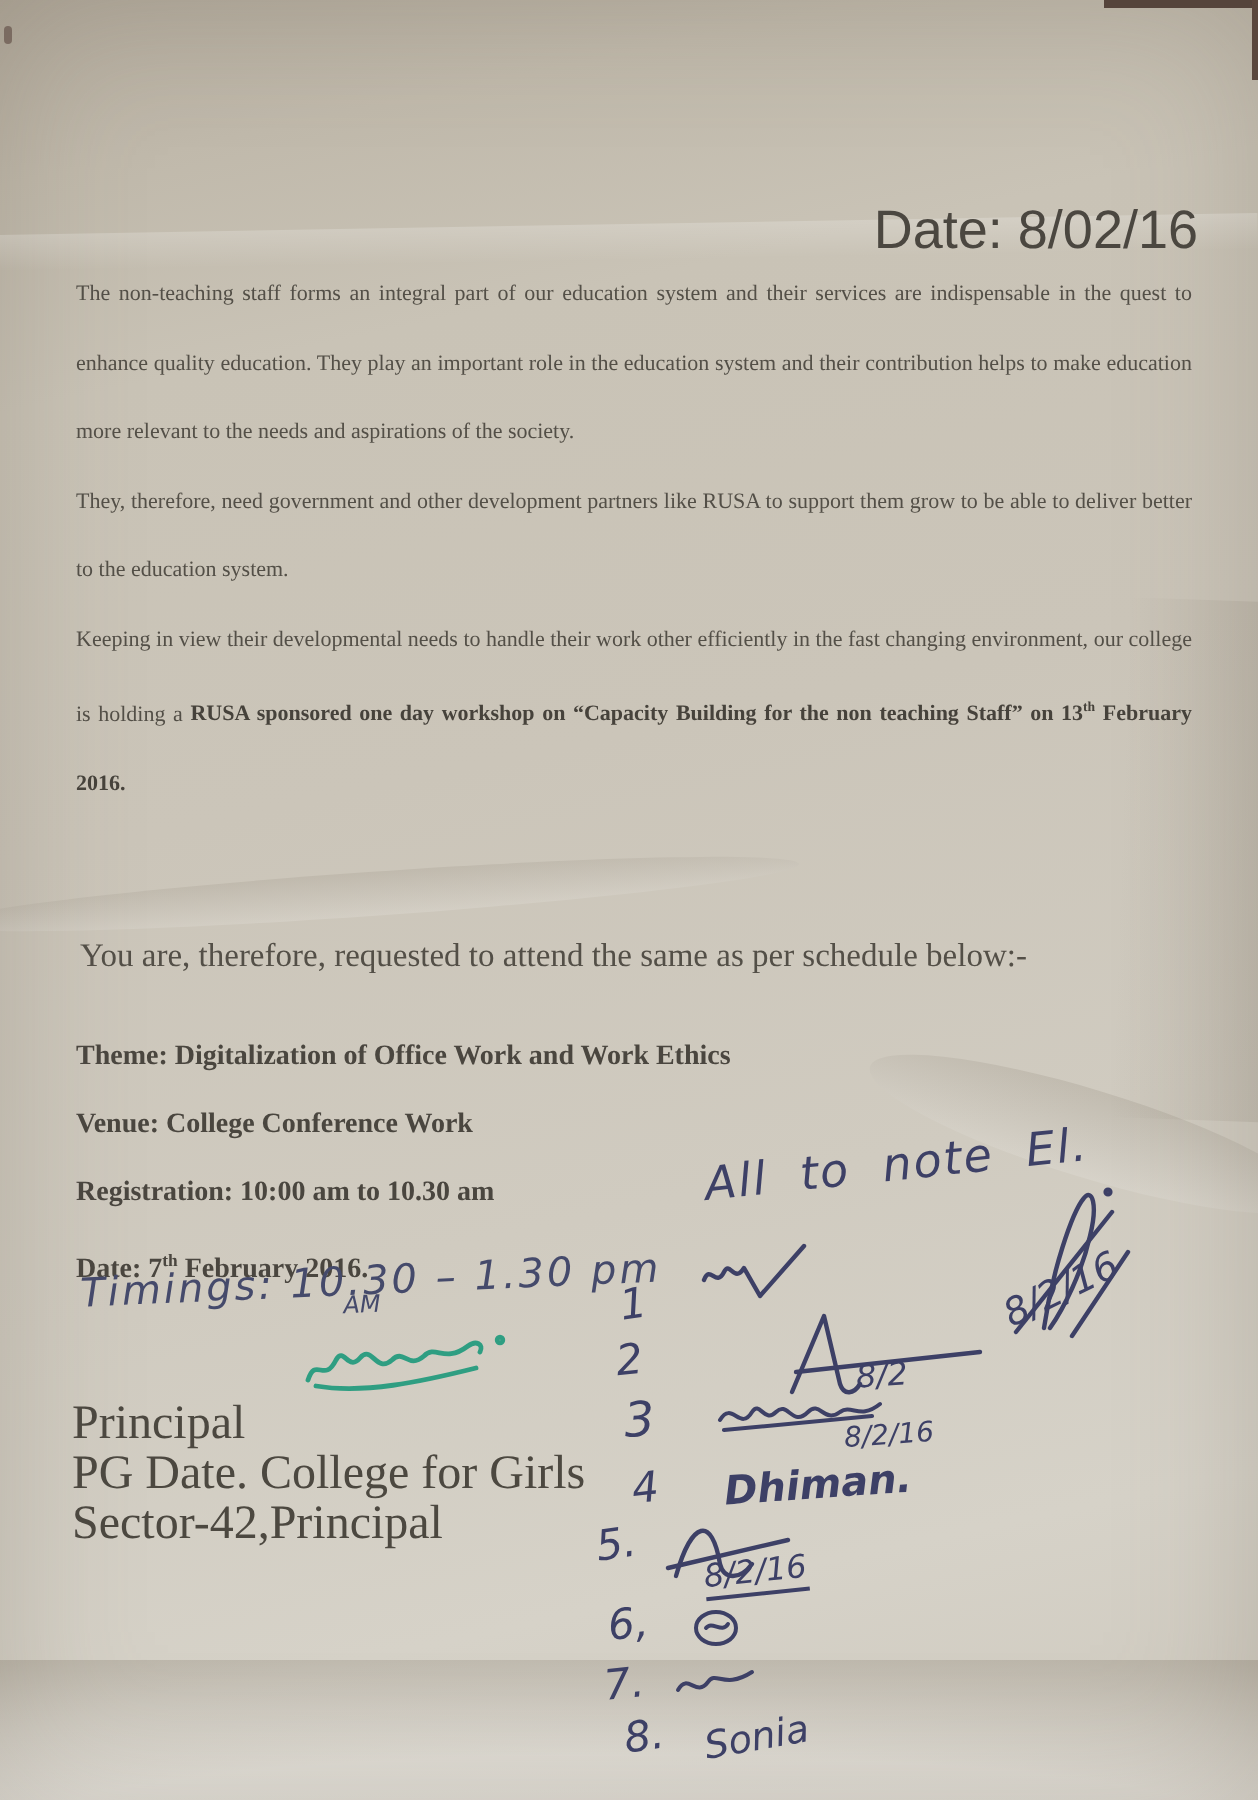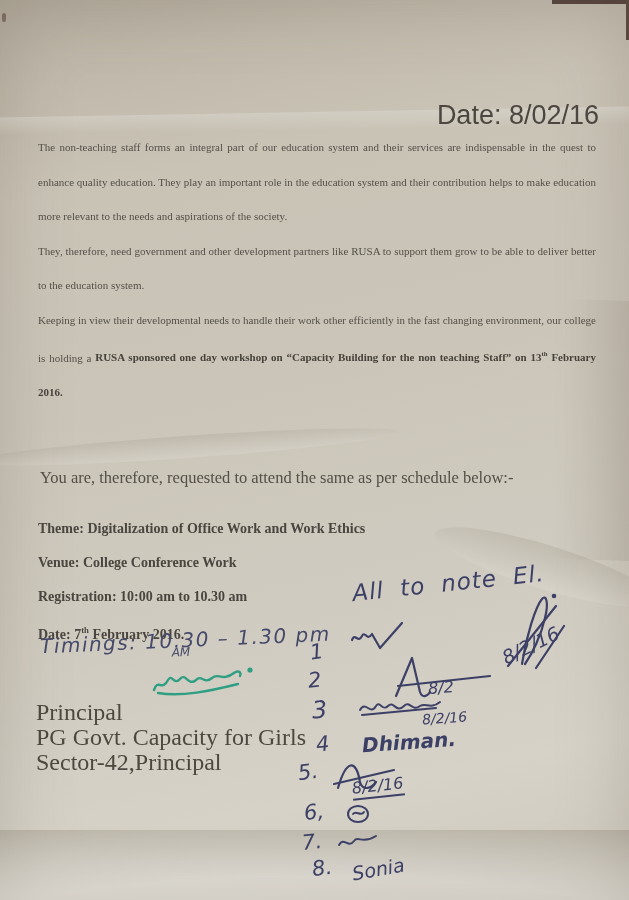--- a/index.html
+++ b/index.html
@@ -86,21 +86,21 @@
   </div>
 
   <svg class="sig" style="top:664px;left:148px;" width="110" height="36" viewBox="0 0 110 36">
     <path class="green" stroke-width="2.4" d="M6,26 C10,14 14,28 20,16 C24,9 26,22 32,15 C38,8 40,23 48,16 C54,10 56,21 64,14 C70,8 74,18 86,9 C90,6 94,8 92,12"></path>
     <path class="green" stroke-width="2.4" d="M10,29 C34,33 62,27 90,20"></path>
     <circle class="green" stroke-width="2.4" cx="102" cy="6" r="1.4"></circle>
   </svg>
 
   <div class="signatory">
     <div>Principal</div>
-    <div>PG Govt. Capacity for Girls</div>
+    <div>PG Date. College for Girls</div>
     <div>Sector-42,Principal</div>
   </div>
 
   <div class="hand note-hand">All to note El.</div>
 
   <svg class="sig" style="top:592px;left:492px;" width="90" height="78" viewBox="0 0 90 78">
     <path class="ink" stroke-width="2.2" d="M30,72 C34,44 44,14 50,7 C54,2 57,10 53,26 C49,44 40,62 33,72"></path>
     <path class="ink" stroke-width="2.2" d="M16,74 L64,14"></path>
     <path class="ink" stroke-width="2.2" d="M44,76 L72,34"></path>
     <circle class="ink" stroke-width="2.2" cx="62" cy="4" r="1.2"></circle>

